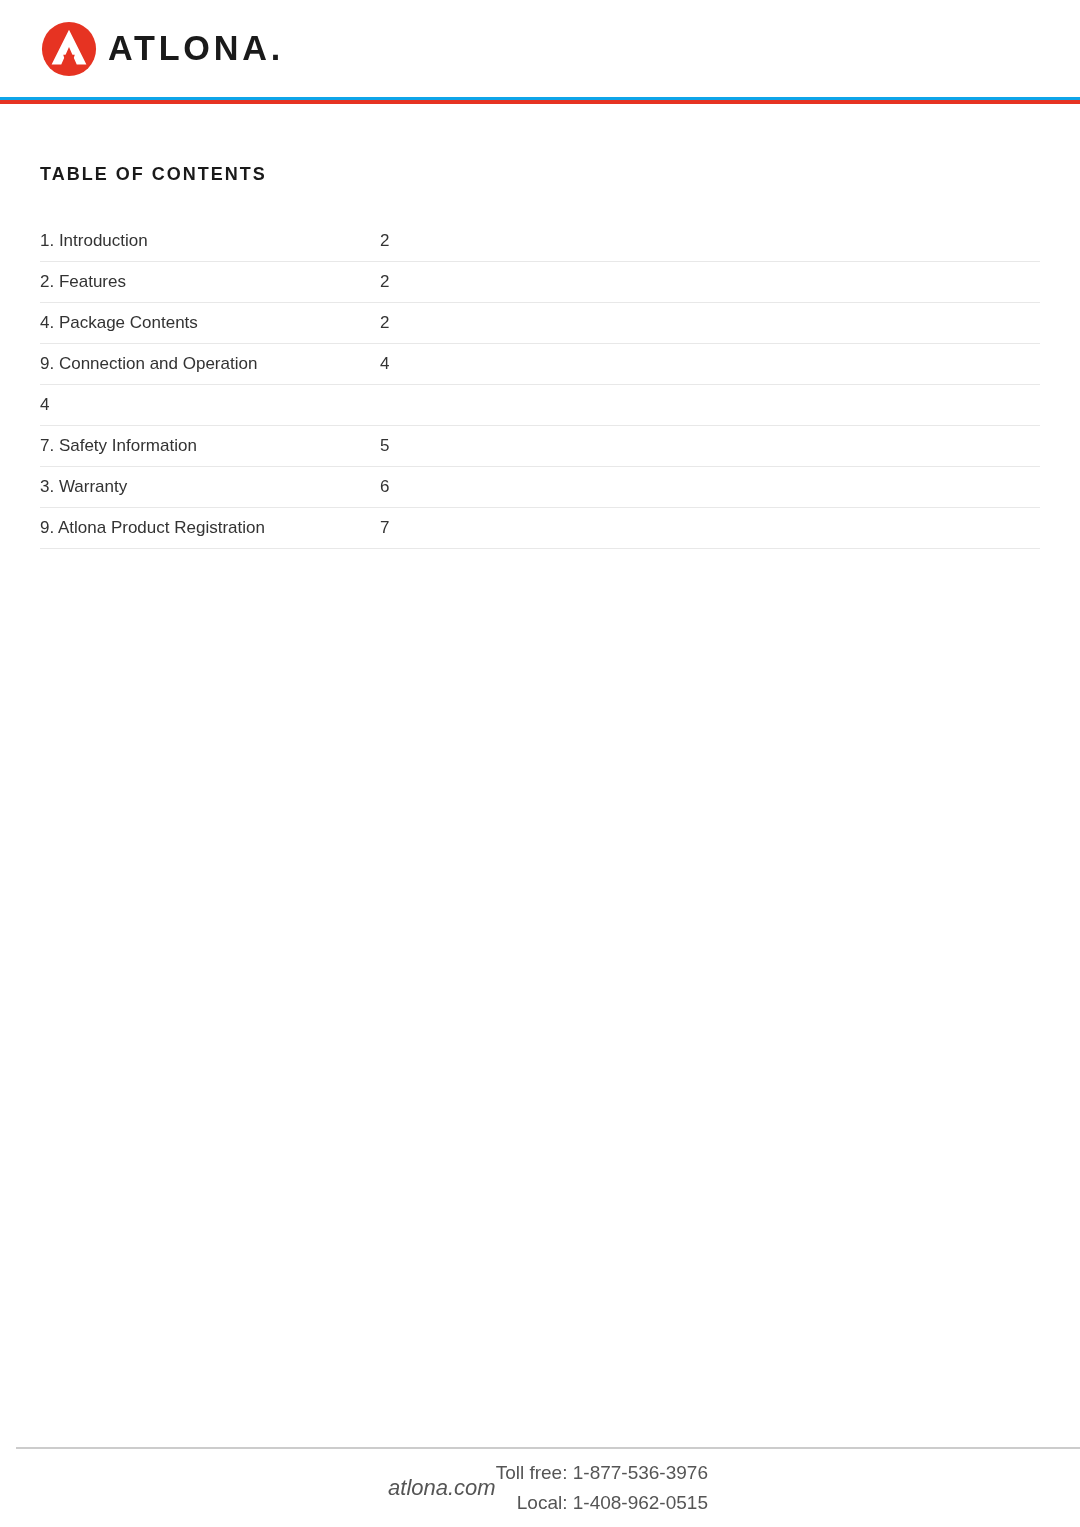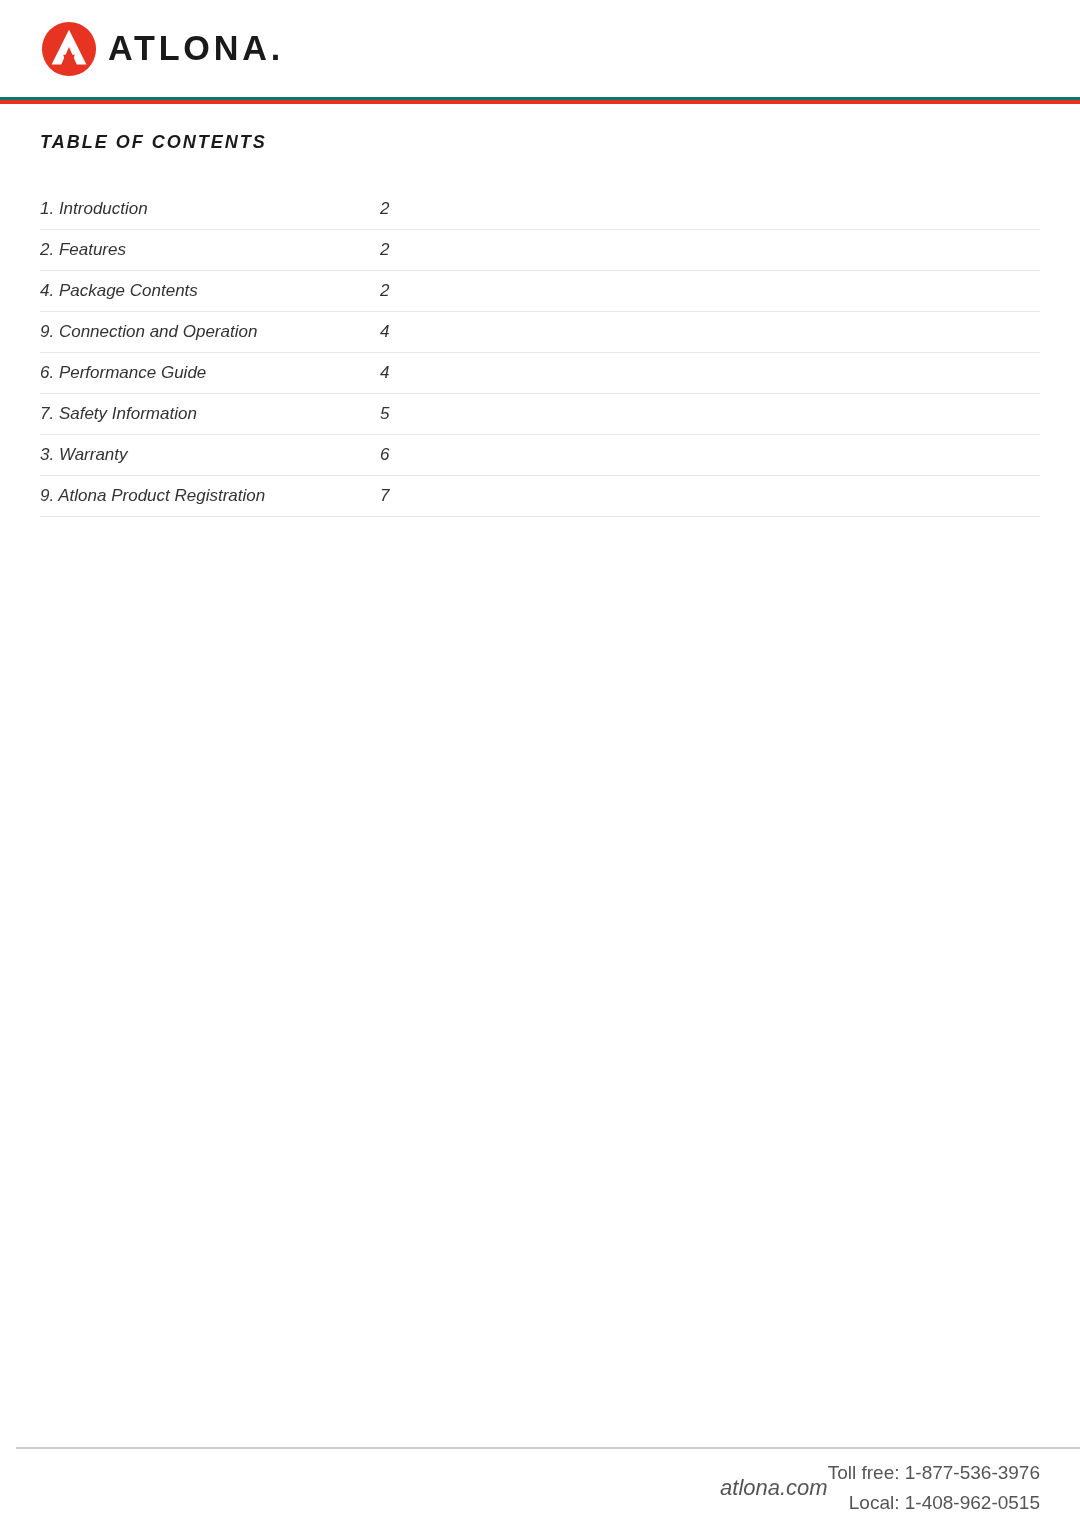--- a/index.html
+++ b/index.html
@@ -15,21 +15,21 @@
       font-family: Arial, Helvetica, sans-serif;
       position: relative;
       overflow: hidden;
     }
 
     
     .header {
       display: flex;
       align-items: center;
       padding: 18px 40px;
-      border-bottom: 3px solid #0f766e;
+      border-bottom: 3px solid #0ea5e9;
       height: 100px;
     }
 
     .logo-container {
       display: flex;
       align-items: center;
       gap: 10px;
     }
 
     .logo-icon {
@@ -43,22 +43,21 @@
 
     
     .header-accent {
       height: 4px;
       background: #e63322;
       width: 100%;
     }
 
     
     .main-content {
-      padding: 28px 40px 40px 40px;
-      font-style: italic;
+      padding: 60px 40px 40px 40px;
     }
 
     .toc-title {
       font-size: 18px;
       font-weight: 800;
       letter-spacing: 2px;
       color: #1a1a1a;
       margin-bottom: 36px;
       text-transform: uppercase;
     }
@@ -94,21 +93,21 @@
     
     .footer {
       position: absolute;
       bottom: 0;
       left: 16px;
       right: 0;
       height: 80px;
       border-top: 2px solid #cccccc;
       display: flex;
       align-items: center;
-      justify-content: flex-end;
+      justify-content: center;
       padding: 0 40px;
     }
 
     .footer-website {
       font-size: 22px;
       color: #555555;
       font-style: italic;
     }
 
     .footer-contact {
@@ -153,21 +152,20 @@
       </li>
       <li class="toc-item">
         <span class="toc-item-label">4.  Package Contents</span>
         <span class="toc-item-page">2</span>
       </li>
       <li class="toc-item">
         <span class="toc-item-label">9.  Connection and Operation</span>
         <span class="toc-item-page">4</span>
       </li>
       <li class="toc-item">
-        <span class="toc-item-label">6.  Performance Guide</span>
         <span class="toc-item-page">4</span>
       </li>
       <li class="toc-item">
         <span class="toc-item-label">7.  Safety Information</span>
         <span class="toc-item-page">5</span>
       </li>
       <li class="toc-item">
         <span class="toc-item-label">3.  Warranty</span>
         <span class="toc-item-page">6</span>
       </li>

